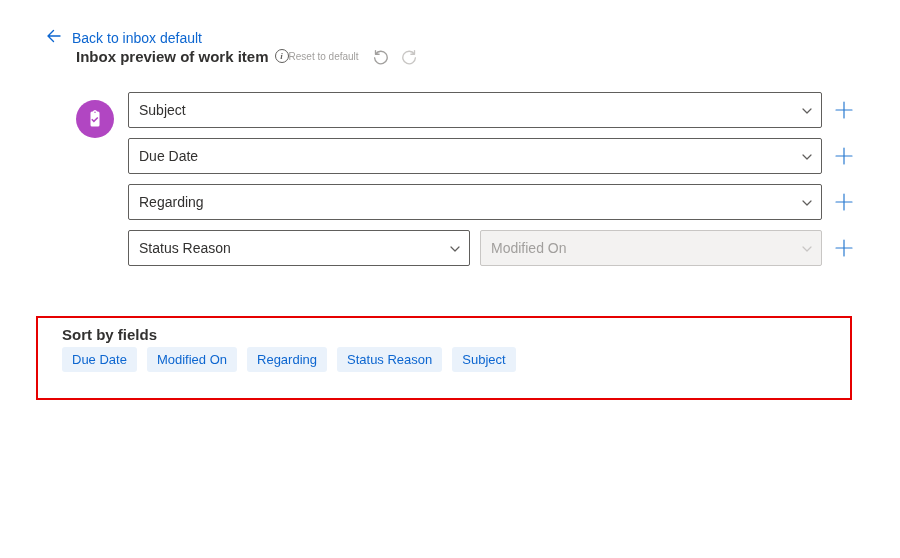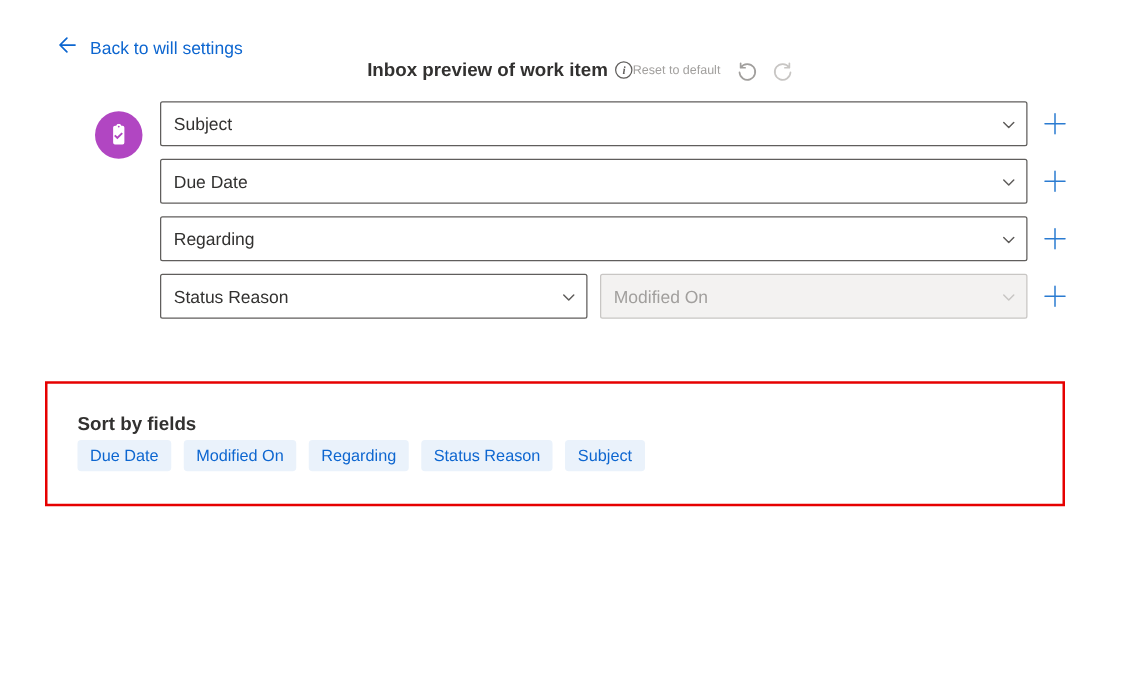--- a/index.html
+++ b/index.html
@@ -20,22 +20,22 @@
   .back-link svg { width: 16px; height: 16px; }
   h1.page-title {
     margin: 10px 0 30px 0;
     font-size: 22px;
     font-weight: 600;
   }
   .section {
     padding-left: 30px;
   }
   .section-header {
-    display: flex; align-items: center; justify-content: center;
-    margin-bottom: 16px;
+    display: flex; align-items: center; justify-content: flex-start;
+    margin-bottom: 27px;
   }
   .section-title-wrap {
     display: flex; align-items: center; gap: 6px;
     font-weight: 600;
     font-size: 15px;
   }
   .info-icon {
     width: 14px; height: 14px; border: 1px solid #605e5c; border-radius: 50%;
     display: inline-flex; align-items: center; justify-content: center;
     font-size: 9px; color: #605e5c; font-family: Georgia, serif; font-style: italic;
@@ -95,21 +95,21 @@
     display: flex; align-items: center; justify-content: center;
     color: #2a7bd1;
     cursor: pointer;
     font-size: 20px;
   }
   .plus-btn svg { width: 18px; height: 18px; }
 
   .sort-box {
     margin: 50px 48px 0 36px;
     border: 2px solid #e60000;
-    padding: 24px 24px 26px 24px;
+    padding: 8px 24px 26px 24px;
   }
   .sort-title {
     font-weight: 600;
     font-size: 15px;
     margin-bottom: 4px;
   }
   .sort-desc {
     font-size: 14px;
     color: #323130;
     margin-bottom: 14px;
@@ -127,21 +127,21 @@
 </head>
 <body>
 
 <div class="page">
   <a class="back-link">
     <span>
       <svg viewBox="0 0 16 16" fill="none">
           <path d="M7.5 2.5L2 8l5.5 5.5M2.5 8H14" stroke="#0D66D0" stroke-width="1.4" stroke-linecap="round" stroke-linejoin="round"></path>
         </svg>
     </span>
-    <span>Back to will settings</span>
+    <span>Back to inbox default</span>
   </a>
 
 
   <div class="section">
     <div class="section-header">
       <div class="section-title-wrap">
         <span>Inbox preview of work item</span>
         <span class="info-icon">i</span>
       </div>
       <div class="section-actions">

